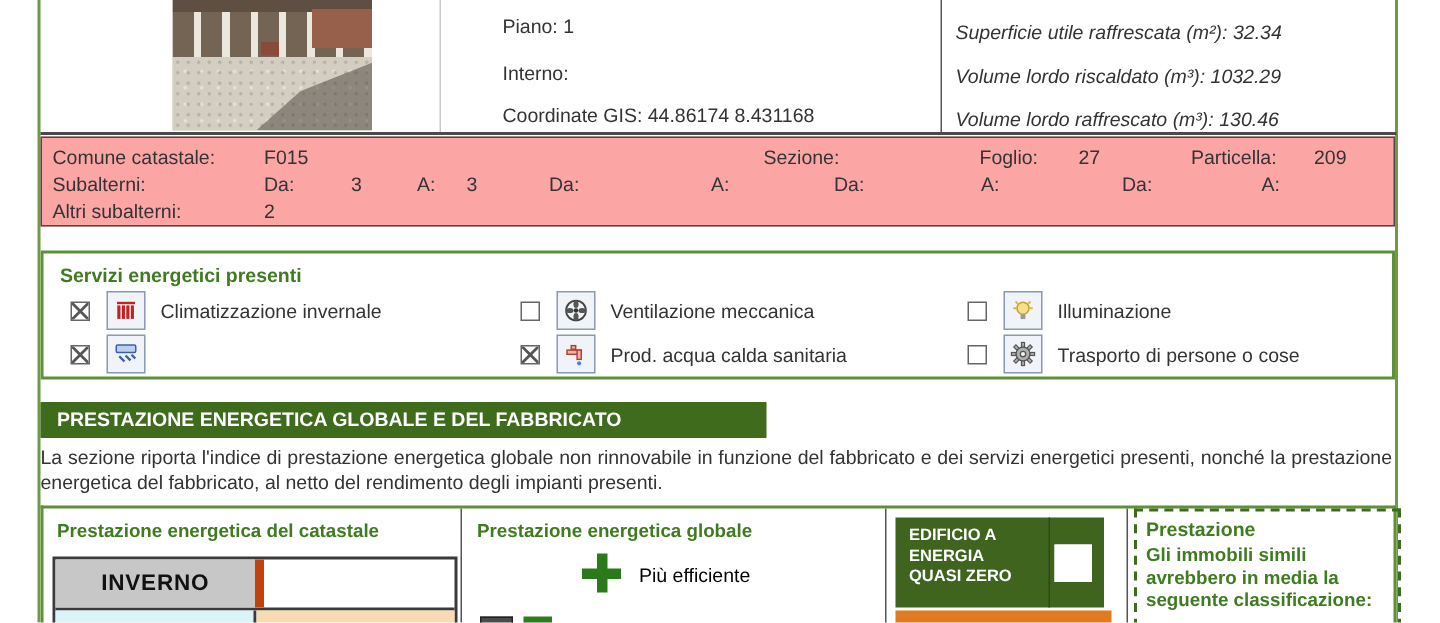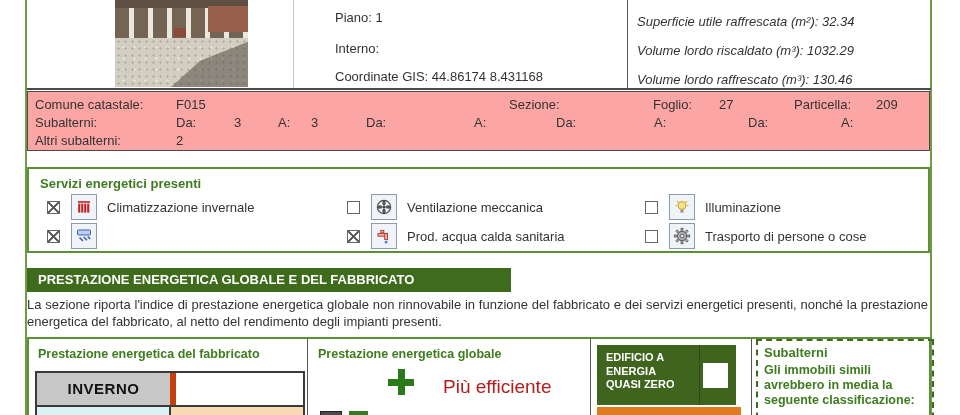--- a/index.html
+++ b/index.html
@@ -72,21 +72,21 @@
     font-size:15px;font-weight:bold;color:#111;letter-spacing:.5px;}
   .fab-th:first-child{border-right:6px solid #c2410c;}
   .fab-row{display:flex;border-top:2px solid #3a3a3a;}
   .fab-td{width:50%;height:40px;}
   .fab-td:first-child{border-right:2px solid #3a3a3a;background:#d9f3f6;}
   .fab-td:last-child{background:#f8dab3;}
 
   .plus{position:absolute;left:359px;top:30px;width:26px;height:26px;
     background:linear-gradient(#2a7a1c,#2a7a1c) 50% 50%/26px 7px no-repeat,
                linear-gradient(#2a7a1c,#2a7a1c) 50% 50%/7px 26px no-repeat;}
-  .more-eff{position:absolute;left:414px;top:37px;font-size:19px;color:#b91c1c;white-space:nowrap;}
+  .more-eff{position:absolute;left:397px;top:37px;font-size:13px;color:#000000;white-space:nowrap;}
   .scale-a{position:absolute;left:291px;top:72px;width:20px;height:10px;background:#4c4c4c;border:1px solid #222;}
   .scale-b{position:absolute;left:320px;top:72px;width:19px;height:10px;background:#2e7d1f;}
 
   .nzeb{position:absolute;left:568px;top:6px;width:130px;height:48px;background:#3e641e;
     color:#fff;font-size:11px;font-weight:bold;line-height:13.5px;padding:6px 0 6px 9px;}
   .nzeb-div{position:absolute;left:102px;top:0;width:1px;height:60px;background:#2c4a14;}
   .nzeb-cb{position:absolute;right:8px;top:18px;width:23px;height:23px;background:#fff;border:1px solid #fff;}
   .classe-bar{position:absolute;left:568px;top:68px;width:144px;height:10px;background:#e07b20;}
 
   .rif-box{position:absolute;left:727px;top:0px;width:168px;height:82px;border:2px dashed #3e6b1f;
@@ -275,21 +275,21 @@
 </div>
 
 <div class="sec-header">PRESTAZIONE ENERGETICA GLOBALE E DEL FABBRICATO</div>
 <div class="sec-desc">La sezione riporta l'indice di prestazione energetica globale non rinnovabile in funzione del fabbricato e dei servizi energetici presenti, nonché la prestazione energetica del fabbricato, al netto del rendimento degli impianti presenti.</div>
 
 <div class="bot-box">
   <div class="vdiv" style="left:278px"></div>
   <div class="vdiv" style="left:561px"></div>
   <div class="vdiv" style="left:722px"></div>
 
-  <div class="col-title" style="left:9px;top:8px">Prestazione energetica del fabbricato</div>
+  <div class="col-title" style="left:9px;top:8px">Prestazione energetica del catastale</div>
   <div class="fab-table">
     <div class="fab-head">
       <div class="fab-th">INVERNO</div>
     </div>
     <div class="fab-row">
       <div class="fab-td"></div>
       <div class="fab-td"></div>
     </div>
   </div>
 
@@ -302,16 +302,16 @@
   <div class="nzeb">
     <div>EDIFICIO A</div>
     <div>ENERGIA</div>
     <div>QUASI ZERO</div>
     <div class="nzeb-div"></div>
     <div class="nzeb-cb" data-checked="false"></div>
   </div>
   <div class="classe-bar"></div>
 
   <div class="rif-box">
-    <div class="rif-title">Subalterni</div>
+    <div class="rif-title">Prestazione</div>
     <div class="rif-text">Gli immobili simili avrebbero in media la seguente classificazione:</div>
   </div>
 </div>
 
 </body></html>

